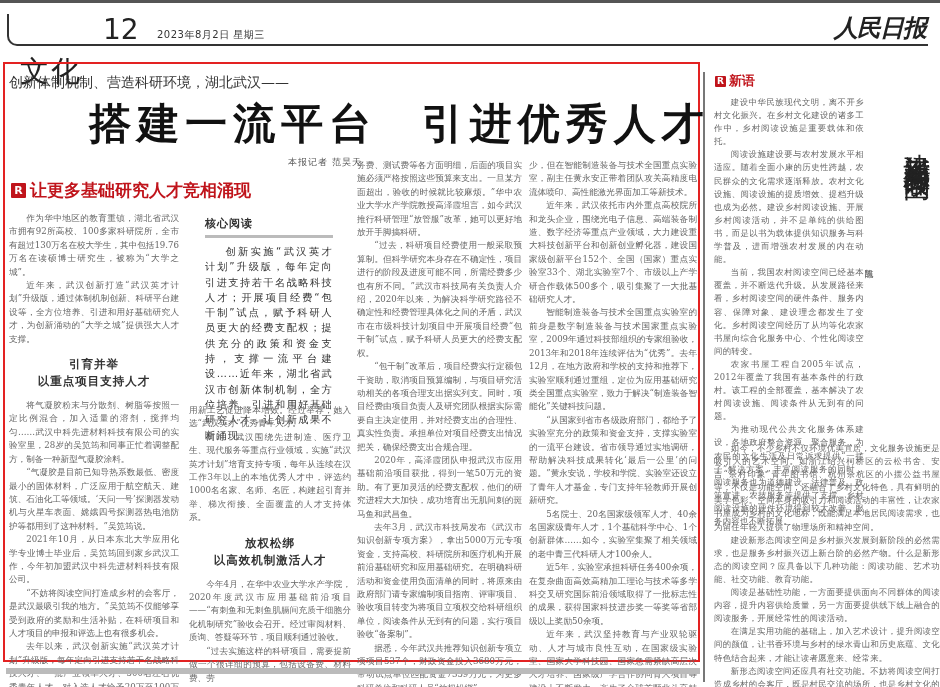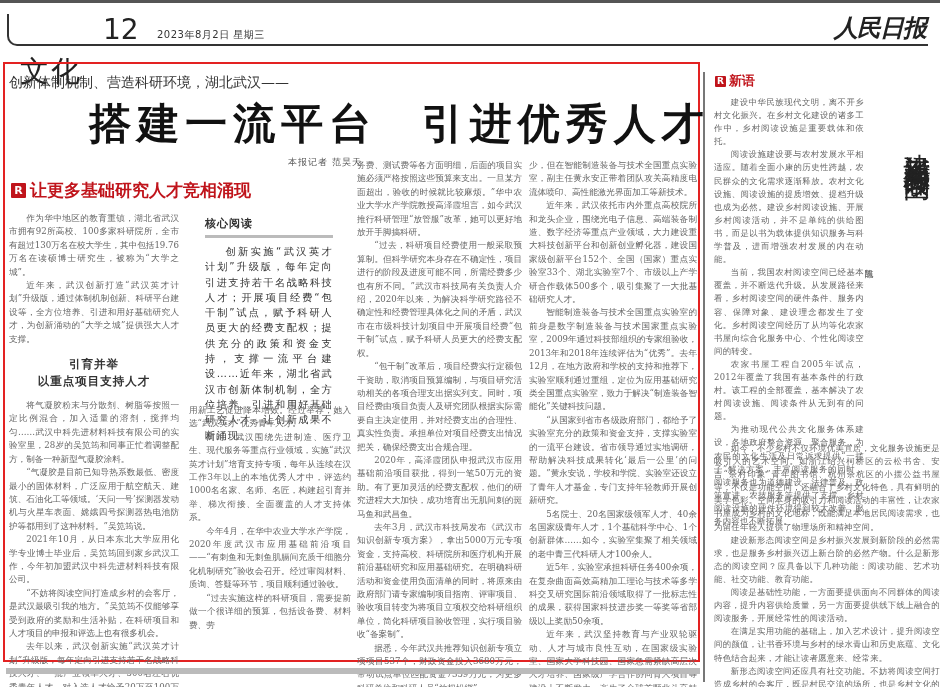--- a/index.html
+++ b/index.html
@@ -86,30 +86,34 @@
 
   <div class="core-box">
     <div class="core-title">核心阅读</div>
     <div class="core-rule"></div>
     <div class="core-text">创新实施“武汉英才计划”升级版，每年定向引进支持若干名战略科技人才；开展项目经费“包干制”试点，赋予科研人员更大的经费支配权；提供充分的政策和资金支持，支撑一流平台建设……近年来，湖北省武汉市创新体制机制，全方位培养、引进和用好基础研究人才，让创新成果不断涌现。</div>
   </div>
 
   <div class="col col2">
     <p style="text-indent:0">用新工艺促进降本增效。经过举荐，她入选“武汉英才”优秀青年人才。</p>
     <p>同时，武汉围绕先进制造、医疗卫生、现代服务等重点行业领域，实施“武汉英才计划”培育支持专项，每年从连续在汉工作3年以上的本地优秀人才中，评选约1000名名家、名师、名匠，构建起引育并举、梯次衔接、全面覆盖的人才支持体系。</p>
+    <div class="subhead">
+      <div>放权松绑</div>
+      <div>以高效机制激活人才</div>
+    </div>
     <p>今年4月，在华中农业大学水产学院，2020年度武汉市应用基础前沿项目——“有刺鱼和无刺鱼肌膈间充质干细胞分化机制研究”验收会召开。经过审阅材料、质询、答疑等环节，项目顺利通过验收。</p>
     <p>“过去实施这样的科研项目，需要提前做一个很详细的预算，包括设备费、材料费、劳</p>
   </div>
 
   <div class="col col3">
     <p style="text-indent:0">务费、测试费等各方面明细，后面的项目实施必须严格按照这些预算来支出。一旦某方面超出，验收的时候就比较麻烦。”华中农业大学水产学院教授高泽霞坦言，如今武汉推行科研管理“放管服”改革，她可以更好地放开手脚搞科研。</p>
     <p>“过去，科研项目经费使用一般采取预算制。但科学研究本身存在不确定性，项目进行的阶段及进度可能不同，所需经费多少也有所不同。”武汉市科技局有关负责人介绍，2020年以来，为解决科学研究路径不确定性和经费管理具体化之间的矛盾，武汉市在市级科技计划项目中开展项目经费“包干制”试点，赋予科研人员更大的经费支配权。</p>
     <p>“包干制”改革后，项目经费实行定额包干资助，取消项目预算编制，与项目研究活动相关的各项合理支出据实列支。同时，项目经费由项目负责人及研究团队根据实际需要自主决定使用，并对经费支出的合理性、真实性负责。承担单位对项目经费支出情况把关，确保经费支出合规合理。</p>
     <p>2020年，高泽霞团队申报武汉市应用基础前沿项目获批，得到一笔50万元的资助。有了更加灵活的经费支配权，他们的研究进程大大加快，成功培育出无肌间刺的斑马鱼和武昌鱼。</p>
-    <p>去年3月，武汉市科技局发布《武汉市知识创新专项方案》，拿出5000万元专项资金，支持高校、科研院所和医疗机构开展前沿基础研究和应用基础研究。在明确科研活动和资金使用负面清单的同时，将原来由政府部门请专家编制项目指南、评审项目、验收项目转变为将项目立项权交给科研组织单位，简化科研项目验收管理，实行项目验收“备案制”。</p>
+    <p>去年3月，武汉市科技局发布《武汉市知识创新专项方案》，拿出5000万元专项资金，支持高校、科研院所和医疗机构开展前沿基础研究和应用基础研究。在明确科研活动和资金使用负面清单的同时，将原来由政府部门请专家编制项目指南、评审项目、验收项目转变为将项目立项权交给科研组织单位，阅读条件从无到有的问题，实行项目验收“备案制”。</p>
     <p>据悉，今年武汉共推荐知识创新专项立项项目537个，财政资金投入3680万元，带动试点单位匹配资金7359万元，为更多科研单位和科研人员“放权松绑”。</p>
 
   </div>
 
   <div class="col col4">
     <p style="text-indent:0">少，但在智能制造装备与技术全国重点实验室，副主任黄永安正带着团队攻关高精度电流体喷印、高性能激光界面加工等新技术。</p>
     <p>近年来，武汉依托市内外重点高校院所和龙头企业，围绕光电子信息、高端装备制造、数字经济等重点产业领域，大力建设重大科技创新平台和创新创业孵化器，建设国家级创新平台152个、全国（国家）重点实验室33个、湖北实验室7个、市级以上产学研合作载体500多个，吸引集聚了一大批基础研究人才。</p>
     <p>智能制造装备与技术全国重点实验室的前身是数字制造装备与技术国家重点实验室，2009年通过科技部组织的专家组验收，2013年和2018年连续评估为“优秀”。去年12月，在地方政府和学校的支持和推荐下，实验室顺利通过重组，定位为应用基础研究类全国重点实验室，致力于解决“制造装备智能化”关键科技问题。</p>
     <p>“从国家到省市各级政府部门，都给予了实验室充分的政策和资金支持，支撑实验室的一流平台建设。省市领导通过实地调研，帮助解决科技成果转化‘最后一公里’的问题。”黄永安说，学校和学院、实验室还设立了青年人才基金，专门支持年轻教师开展创新研究。</p>
     <p>5名院士、20名国家级领军人才、40余名国家级青年人才，1个基础科学中心、1个创新群体……如今，实验室集聚了相关领域的老中青三代科研人才100余人。</p>

